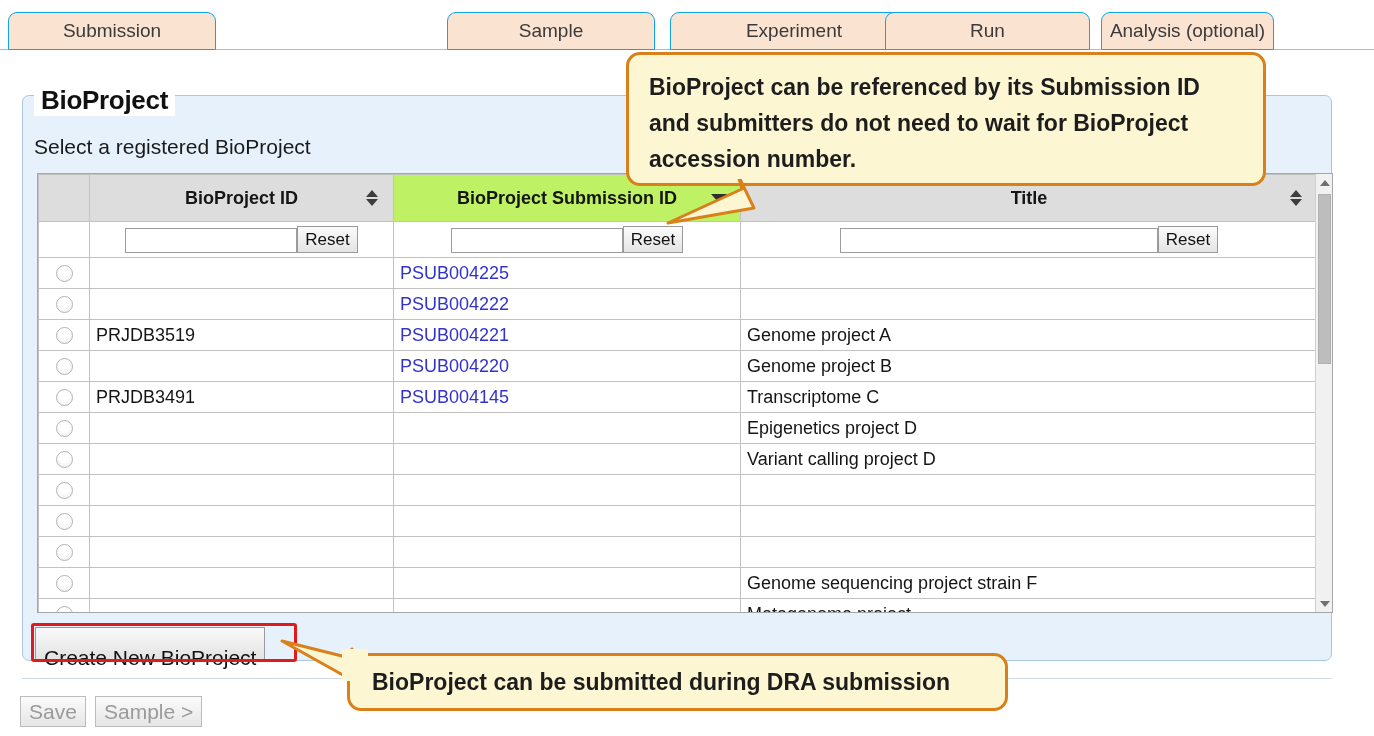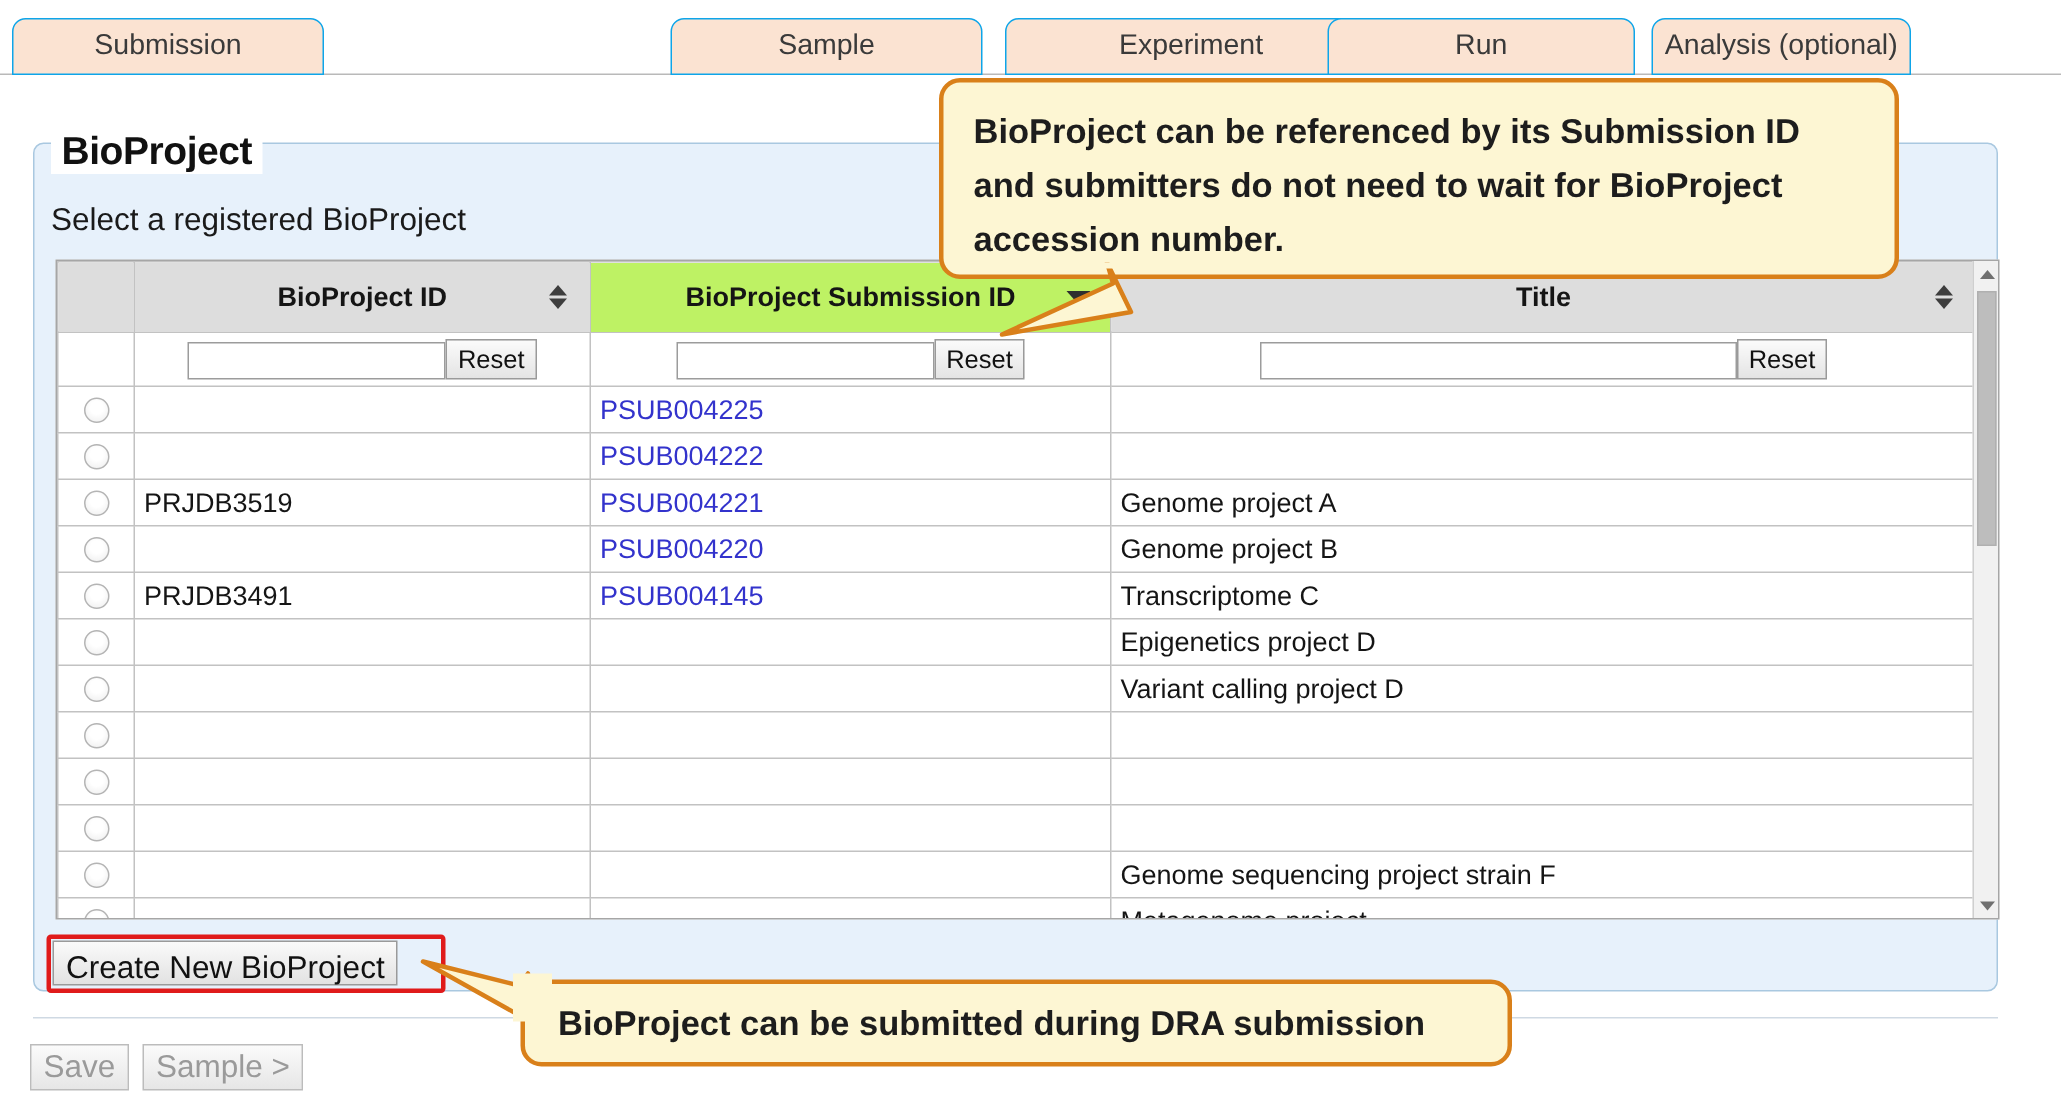--- a/index.html
+++ b/index.html
@@ -154,21 +154,21 @@
   .vscroll .thumb {
     position: absolute; left: 2px; width: 13px;
     top: 20px; height: 170px;
     background: #bdbdbd; border: 1px solid #b0b0b0;
     cursor: pointer;
   }
 
   
   .createbtn {
     position: absolute; left: 35px; top: 627px;
-    height: 30px; padding: 4px 8px;
+    height: 30px; padding: 16px 8px;
     font-size: 21px; color: #111;
     font-family: "Liberation Sans", sans-serif;
     background: linear-gradient(#fafafa,#e2e2e2);
     border: 1px solid #9a9a9a;
     cursor: pointer;
     white-space: nowrap;
     line-height: 28px;
   }
   .redbox {
     position: absolute; left: 31px; top: 623px;

